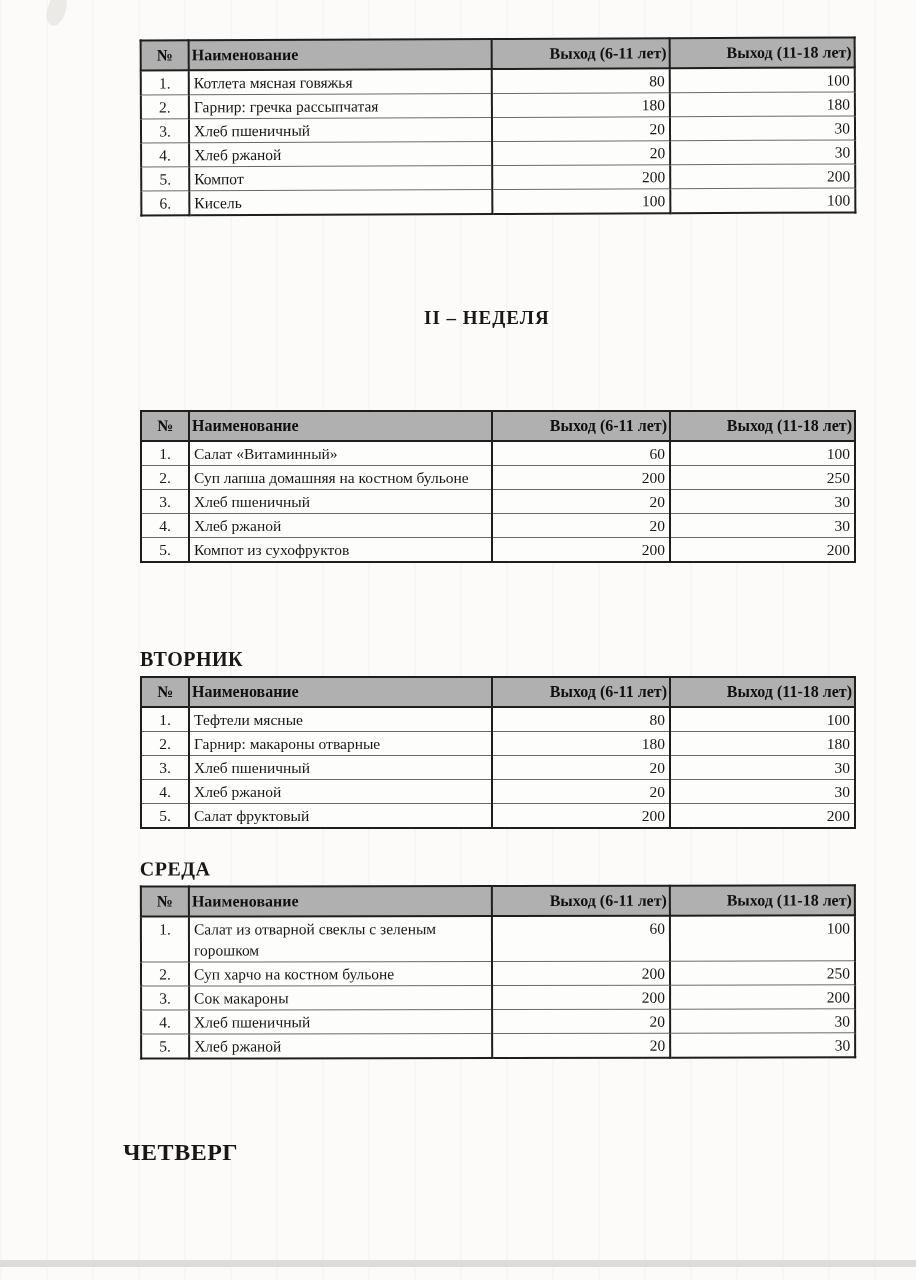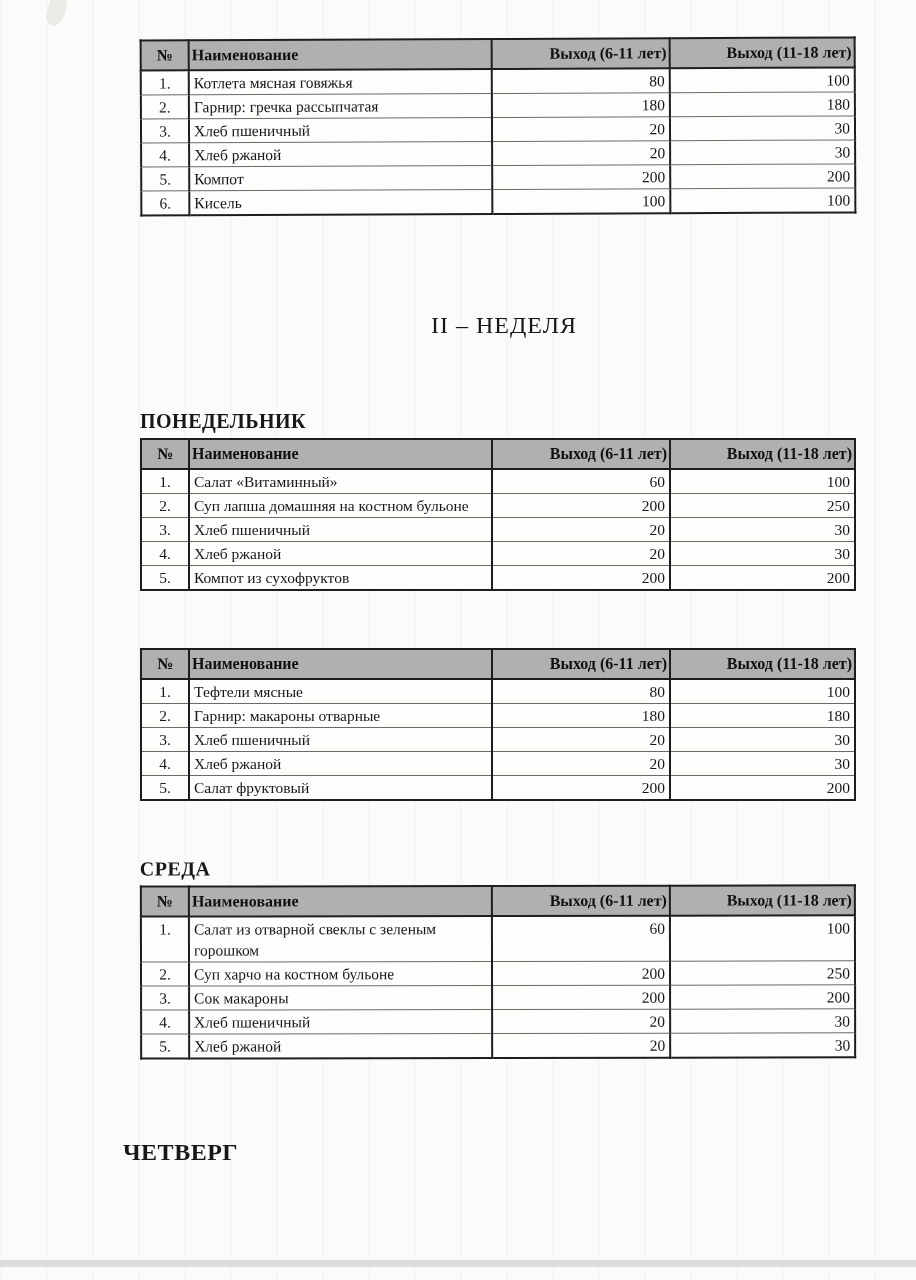--- a/index.html
+++ b/index.html
@@ -24,22 +24,22 @@
   .bottom-band{
     position:absolute;left:0;top:1260px;width:916px;height:7px;
     background:var(--band,#dedcda);
   }
   .section{position:absolute;left:140px;width:700px;}
   .day-heading{
     font-size:20px;font-weight:bold;letter-spacing:.5px;
     margin:0 0 6px 0;line-height:22px;
   }
   .week-heading{
-    position:absolute;left:424px;top:306px;margin:7px;
-    font-size:24px;font-weight:normal;letter-spacing:1px;line-height:24px;
+    position:absolute;left:424px;top:306px;margin:0;
+    font-size:19px;font-weight:bold;letter-spacing:1px;line-height:24px;
   }
   .thursday-heading{
     position:absolute;left:123px;top:1141px;margin:0;
     font-size:24px;font-weight:bold;letter-spacing:.5px;line-height:22px;
   }
   table.menu{
     border-collapse:collapse;width:700px;table-layout:fixed;
     background:#fdfdfc;
   }
   table.menu, table.menu th{border:2px solid var(--border,#1e1e1e);}
@@ -118,21 +118,20 @@
           <td class="c-out1">100</td>
           <td class="c-out2">100</td>
         </tr>
       </tbody>
     </table>
 </div>
 
 <h2 class="week-heading">II – НЕДЕЛЯ</h2>
 
 <div id="sec-1" class="section">
-  <h3 class="day-heading">ПОНЕДЕЛЬНИК</h3>
   <table class="menu">
       <tbody>
         <tr>
           <th class="c-num">№</th>
           <th class="c-name">Наименование</th>
           <th class="c-out1">Выход (6-11 лет)</th>
           <th class="c-out2">Выход (11-18 лет)</th>
         </tr>
         <tr>
           <td class="c-num">1.</td>
@@ -162,20 +161,21 @@
           <td class="c-num">5.</td>
           <td class="c-name">Компот из сухофруктов</td>
           <td class="c-out1">200</td>
           <td class="c-out2">200</td>
         </tr>
       </tbody>
     </table>
 </div>
 
 <div id="sec-2" class="section">
+  <h3 class="day-heading">ВТОРНИК</h3>
   <table class="menu">
       <tbody>
         <tr>
           <th class="c-num">№</th>
           <th class="c-name">Наименование</th>
           <th class="c-out1">Выход (6-11 лет)</th>
           <th class="c-out2">Выход (11-18 лет)</th>
         </tr>
         <tr>
           <td class="c-num">1.</td>

